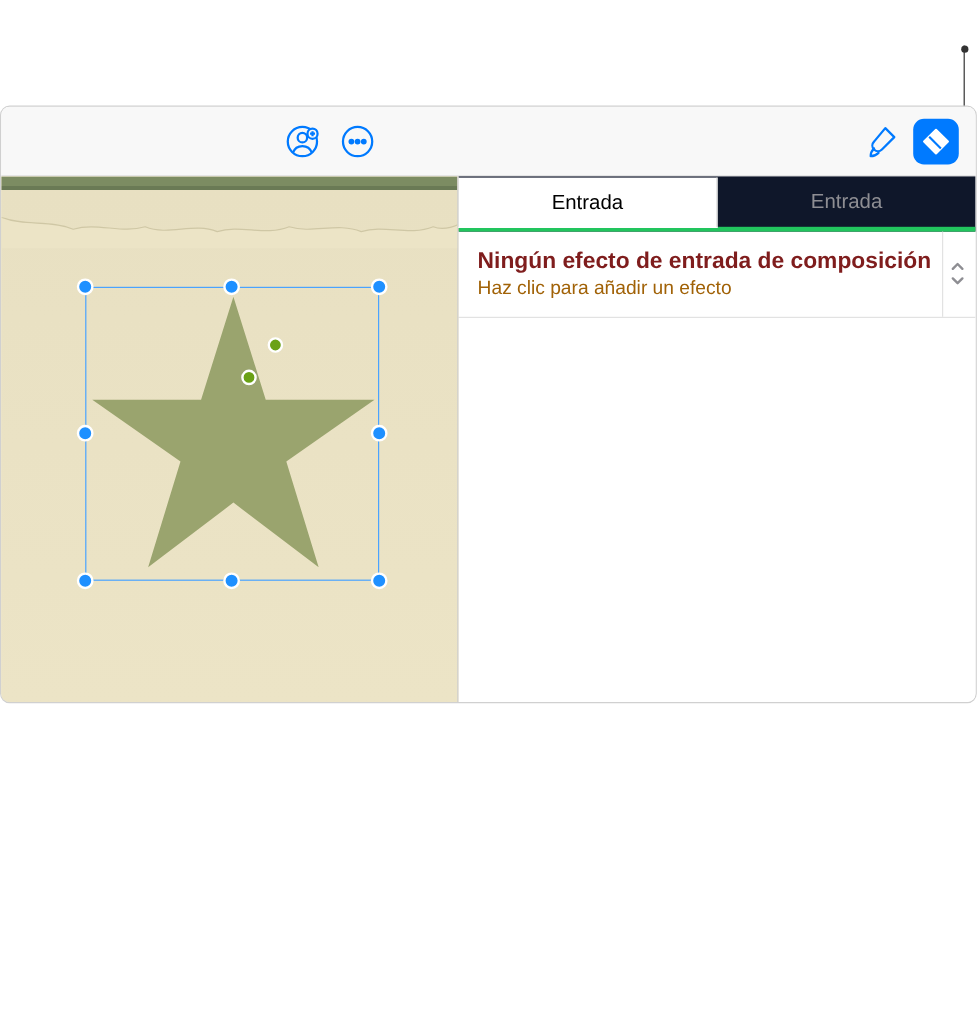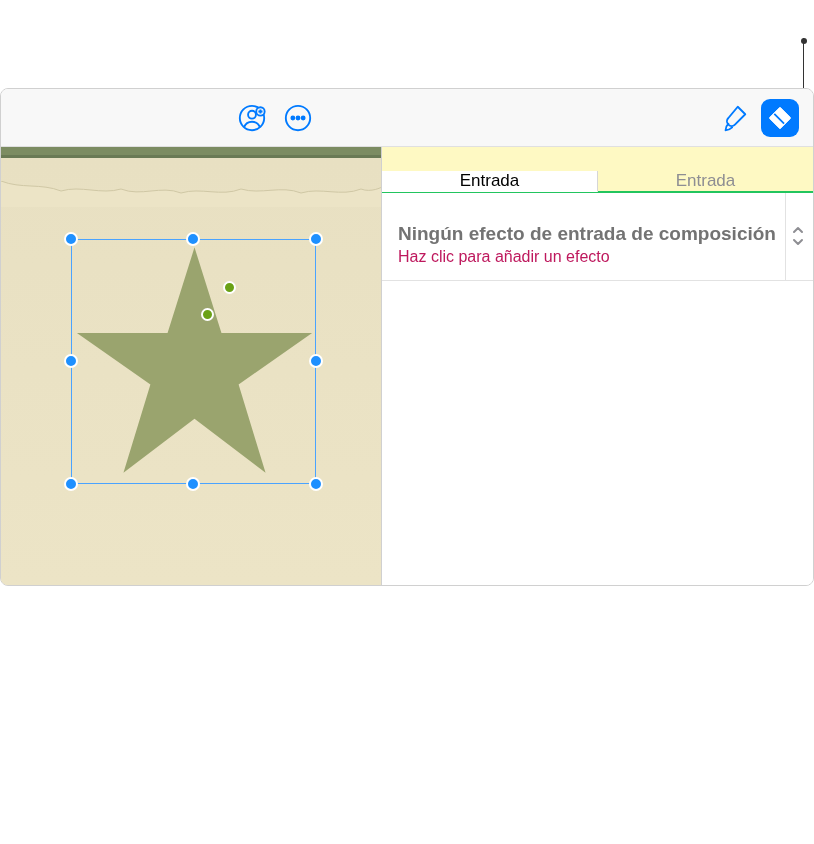--- a/index.html
+++ b/index.html
@@ -105,23 +105,22 @@
   }
   .sidebar {
     flex: 1;
     display: flex;
     flex-direction: column;
     background: #fff;
   }
   .tabs {
     display: flex;
     height: 46px;
-    background: #fef9c3;
-    border-bottom: 2px solid #22c55e;
-    align-items: flex-end;
+    background: #0f172a;
+    border-bottom: 4px solid #22c55e;
   }
   .tab {
     flex: 1;
     display: flex;
     align-items: center;
     justify-content: center;
     font-size: 17px;
     color: #8e8e93;
     border-right: 1px solid #d6d6d6;
     cursor: pointer;
@@ -139,27 +138,26 @@
     display: flex;
     align-items: center;
     border-bottom: 1px solid #e2e2e2;
     padding: 14px 14px 14px 16px;
     cursor: pointer;
   }
   .effect-text { flex: 1; }
   .effect-title {
     font-size: 19px;
     font-weight: 700;
-    color: #737373;
+    color: #7f1d1d;
     line-height: 1.2;
-    margin-top: 16px;
   }
   .effect-sub {
     font-size: 16px;
-    color: #be185d;
+    color: #a16207;
     margin-top: 2px;
   }
   .chevron-slot {
     width: 28px;
     display: flex;
     align-items: center; justify-content: center;
     border-left: 1px solid #e2e2e2;
     align-self: stretch;
     margin: -14px -14px -14px 0;
     padding-right: 4px;

